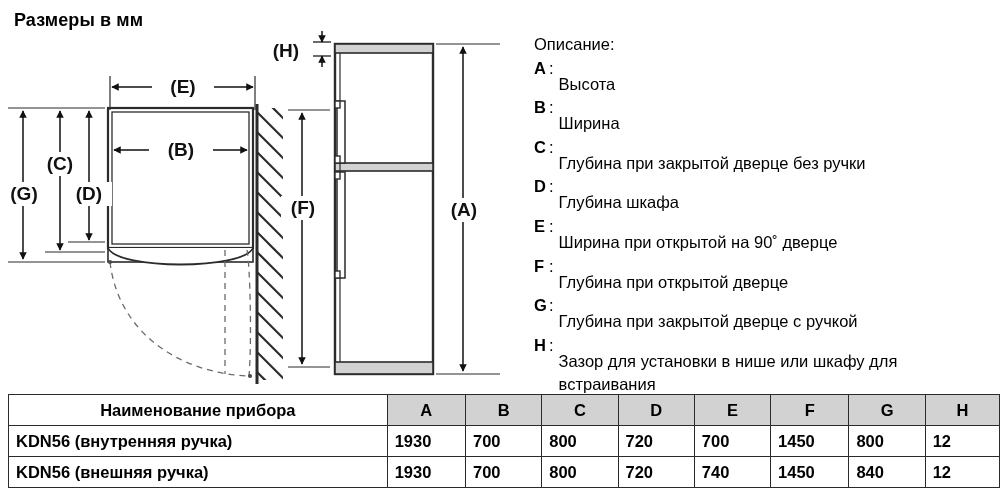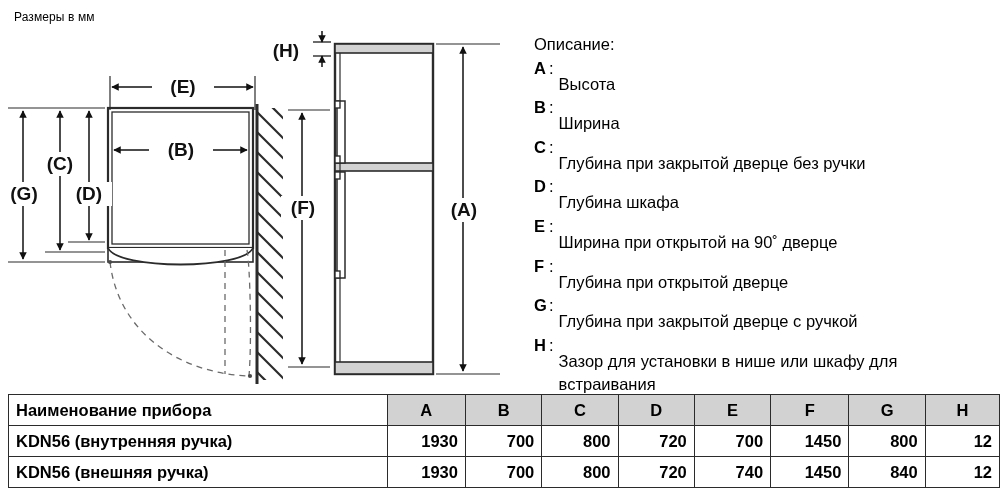--- a/index.html
+++ b/index.html
@@ -16,22 +16,22 @@
     width: 1000px;
     height: 500px;
     background: #ffffff;
     overflow: hidden;
   }
   
   #title {
     position: absolute;
     left: 14px;
     top: 10px;
-    font-size: 12px;
-    font-weight: normal;
+    font-size: 18px;
+    font-weight: bold;
     letter-spacing: 0.1px;
     white-space: nowrap;
   }
   
   #drawing {
     position: absolute;
     left: 0;
     top: 0;
     width: 520px;
     height: 390px;
@@ -79,37 +79,37 @@
   }
   #spec-table th,
   #spec-table td {
     border: 1.6px solid #2b2b2b;
     height: 30px;
     padding: 0 7px;
     font-weight: bold;
     white-space: nowrap;
   }
   #spec-table th.th-name {
-    text-align: left;
+    text-align: center;
     background: #ffffff;
     font-weight: bold;
     width: 406px;
   }
   #spec-table th.th-dim {
     text-align: center;
     background: #d2d2d2;
     font-weight: bold;
     width: 71px;
   }
   #spec-table td.td-name {
     text-align: left;
     width: 406px;
   }
   #spec-table td.td-val {
-    text-align: right;
+    text-align: left;
     width: 71px;
     margin-left: 16px;
   }
 </style>
 </head>
 <body>
 
 <div id="page">
 
   <div id="title">Размеры в мм</div>

